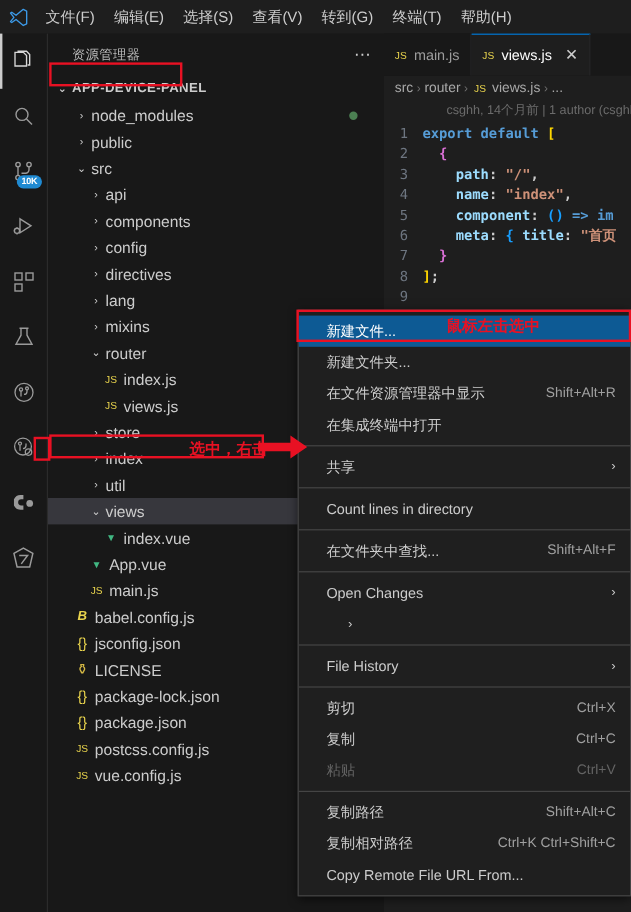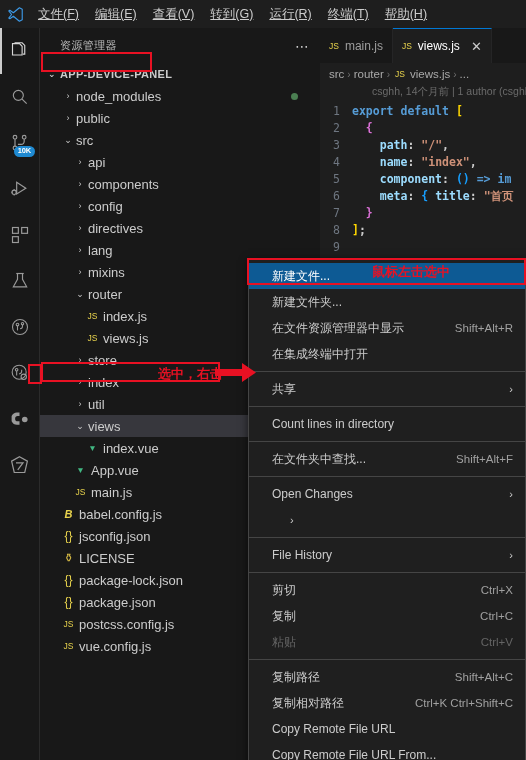--- a/index.html
+++ b/index.html
@@ -8,21 +8,21 @@
     background:#1e1e1e;
     font-family:"Liberation Sans","DejaVu Sans",sans-serif;
     overflow:hidden;
     color:#cccccc;
   }
   #app { position:relative; width:526px; height:760px; }
 
   
   .menubar {
     position:absolute; top:0; left:0; width:526px; height:28px;
-    background:#1e1e1e; display:flex; align-items:center;text-decoration:underline;
+    background:#1e1e1e; display:flex; align-items:center;
   }
   .vscode-logo { width:30px; height:28px; display:flex; align-items:center; justify-content:center; }
   .menubar-item {
     font-size:12.5px; color:#cccccc; padding:0 8px; height:28px;
     display:flex; align-items:center; white-space:nowrap; cursor:default;
   }
 
   
   .activitybar {
     position:absolute; top:28px; left:0; width:40px; height:732px;
@@ -155,23 +155,23 @@
 <div id="app">
 
   <div class="menubar">
     <div class="vscode-logo">
       <svg width="17" height="17" viewBox="0 0 24 24">
         <path d="M17.5 2.5 L21.5 4.5 L21.5 19.5 L17.5 21.5 L9 14.5 L4 18 L2.5 17 L6.5 12 L2.5 7 L4 6 L9 9.5 Z" fill="none" stroke="#3c9ae8" stroke-width="1.6" stroke-linejoin="round"></path>
       </svg>
     </div>
     <div class="menubar-item">文件(F)</div>
     <div class="menubar-item">编辑(E)</div>
+    <div class="menubar-item">选择(S)</div>
     <div class="menubar-item">查看(V)</div>
     <div class="menubar-item">转到(G)</div>
-    <div class="menubar-item">运行(R)</div>
     <div class="menubar-item">终端(T)</div>
     <div class="menubar-item">帮助(H)</div>
   </div>
 
   <div class="activitybar">
     <div class="act-item active">
       <span>
         <svg width="21" height="21" viewBox="0 0 24 24" fill="none" stroke="#d7d7d7" stroke-width="1.3">
           <path d="M4 3 h8 l3 3 v10 h-11 z"></path>
             <path d="M7 3 v-1 h8 l3 3 v10 h-2"></path>
@@ -507,23 +507,20 @@
     <div class="ctxsep"></div>
     <div class="ctxitem">
       <span class="ctx-label">复制路径</span>
       <span class="ctx-key">Shift+Alt+C</span>
     </div>
     <div class="ctxitem">
       <span class="ctx-label">复制相对路径</span>
       <span class="ctx-key">Ctrl+K Ctrl+Shift+C</span>
     </div>
     <div class="ctxitem">
-      <span class="ctx-label">Copy Remote File URL</span>
-    </div>
-    <div class="ctxitem">
       <span class="ctx-label">Copy Remote File URL From...</span>
     </div>
 
   </div>
 
   <div class="ann-box" style="left:41px; top:52px; width:111px; height:20px;"></div>
 
   <div class="ann-box" style="left:41px; top:362px; width:179px; height:20px;"></div>
   <div class="ann-text" style="left:116px; top:365px;margin-left:42px;">选中，右击</div>
   <div class="ann-arrow" style="left:215px; top:362px;">

